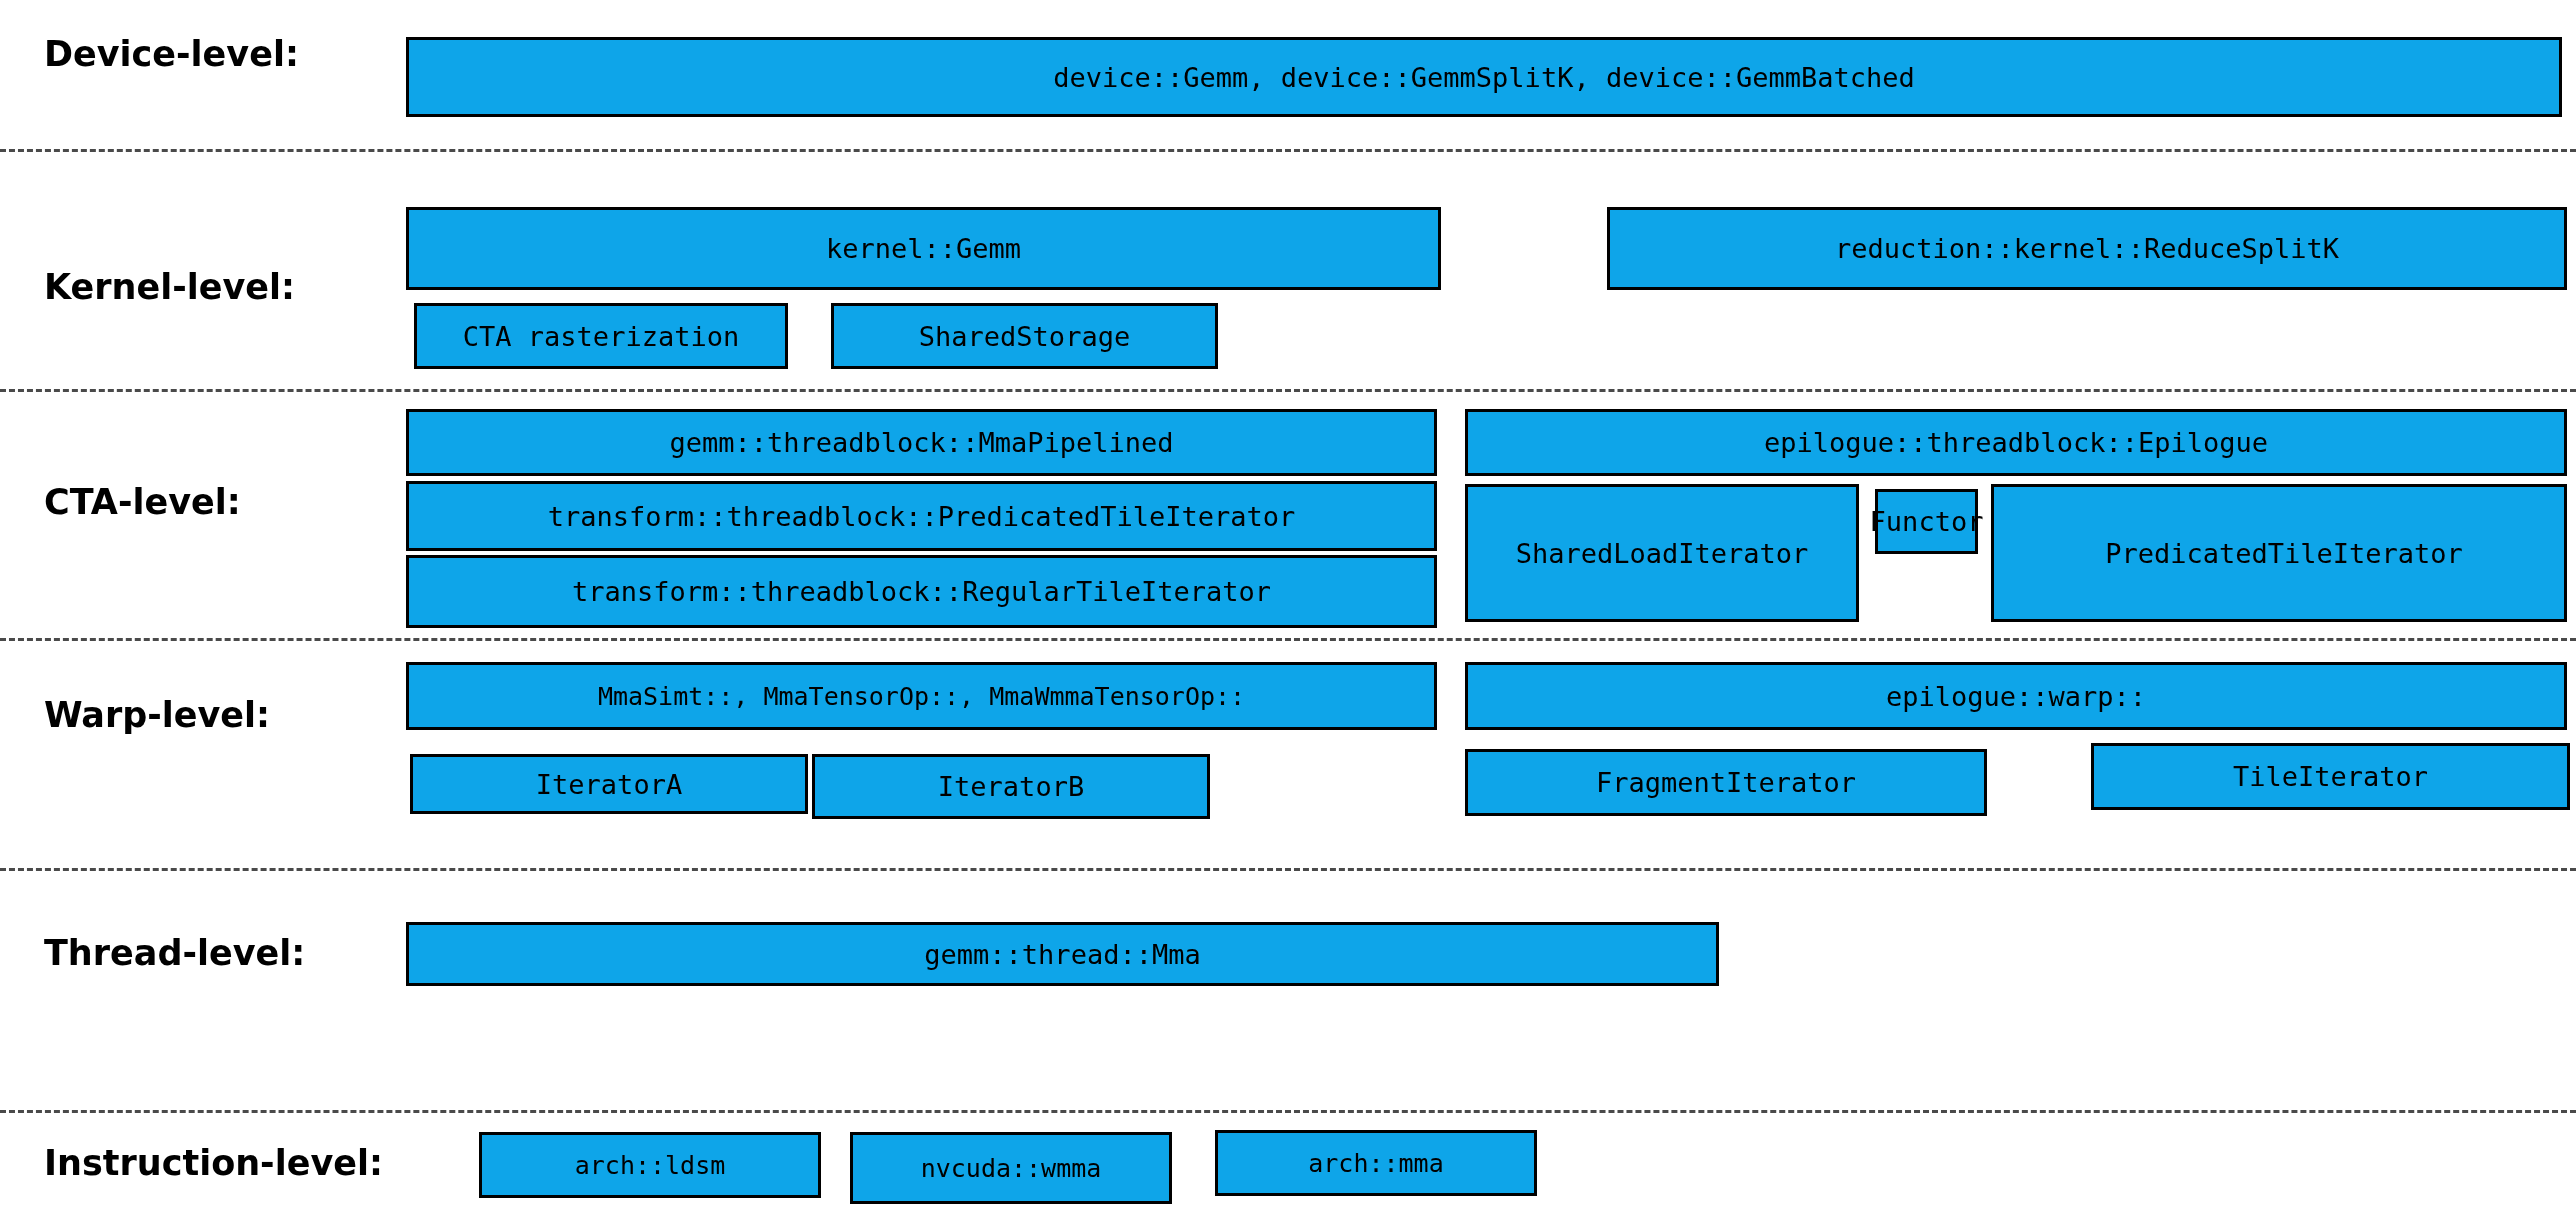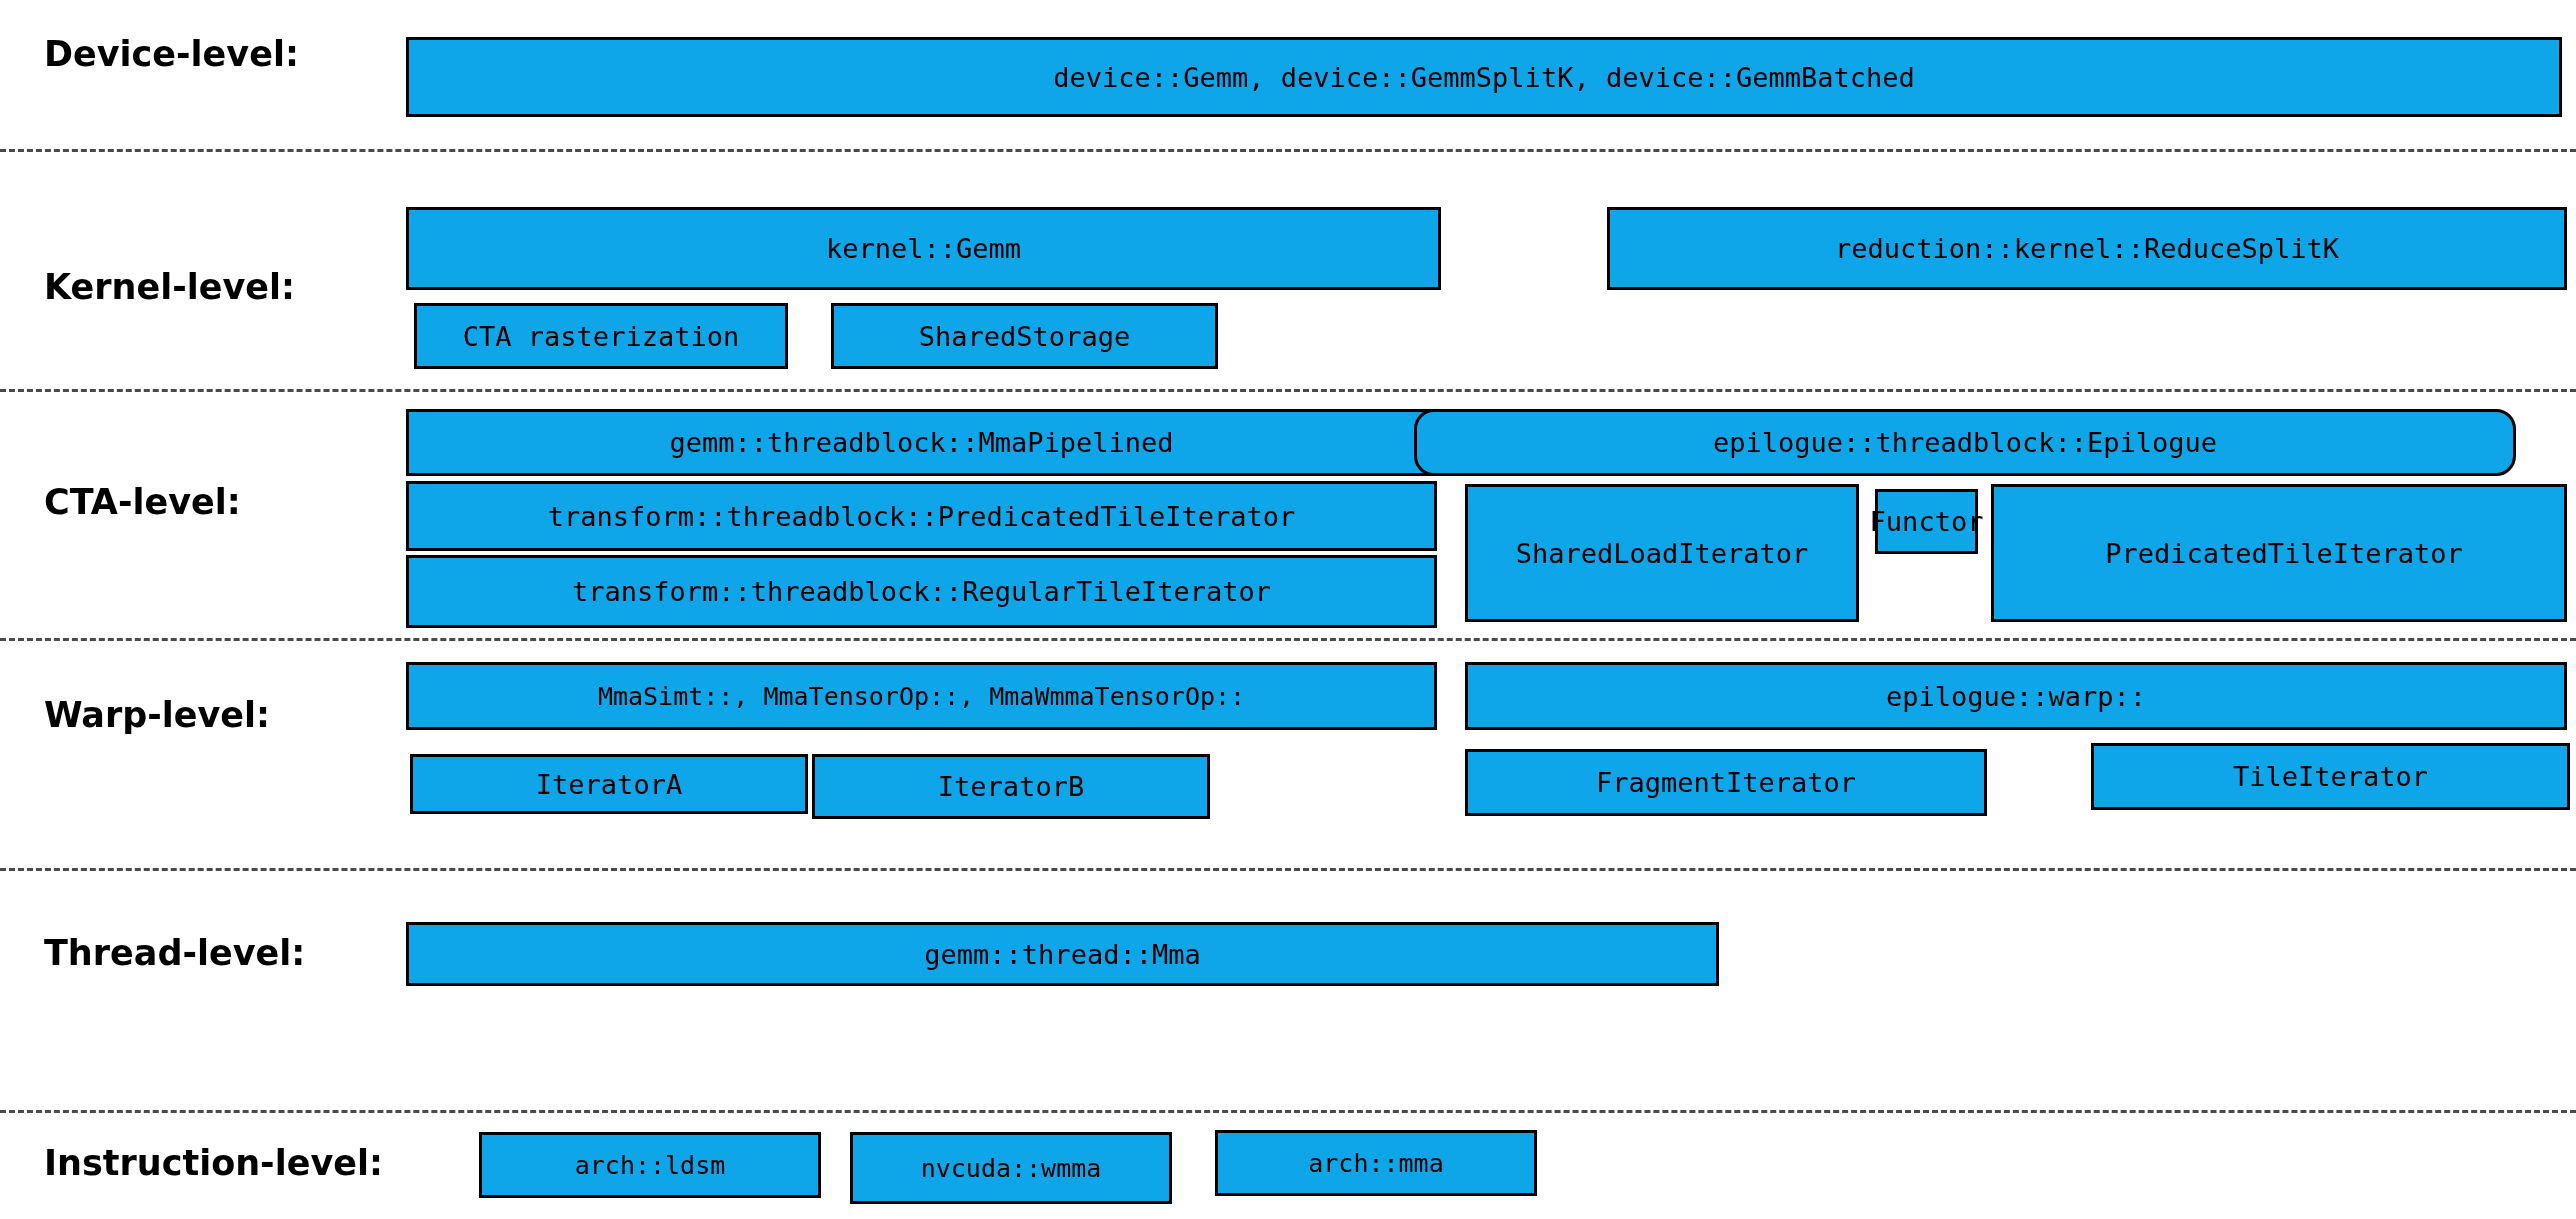--- a/index.html
+++ b/index.html
@@ -79,21 +79,21 @@
   </div>
 
   <div class="divider" style="top:389px;"></div>
 
   <div class="lvl-label" style="left:44px;top:485px;">CTA-level:</div>
 
   <div class="box" style="left:406px;top:409px;width:1031px;height:67px;">
     <span>gemm::threadblock::MmaPipelined</span>
   </div>
 
-  <div class="box" style="left:1414px;top:409px;width:1102px;height:67px;border-radius:20px;">
+  <div class="box" style="left:1465px;top:409px;width:1102px;height:67px;">
     <span>epilogue::threadblock::Epilogue</span>
   </div>
 
   <div class="box" style="left:406px;top:481px;width:1031px;height:70px;">
     <span>transform::threadblock::PredicatedTileIterator</span>
   </div>
 
   <div class="box" style="left:1465px;top:484px;width:394px;height:138px;">
     <span>SharedLoadIterator</span>
   </div>

